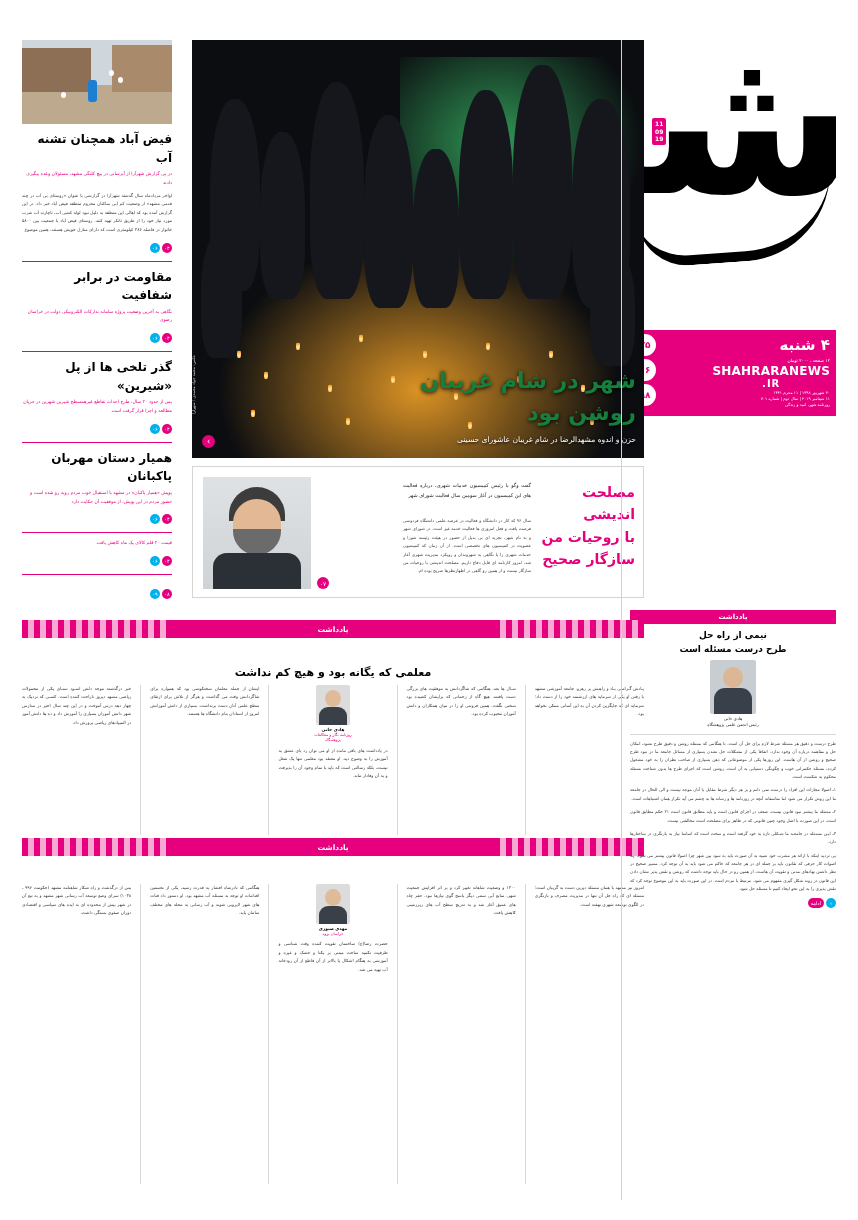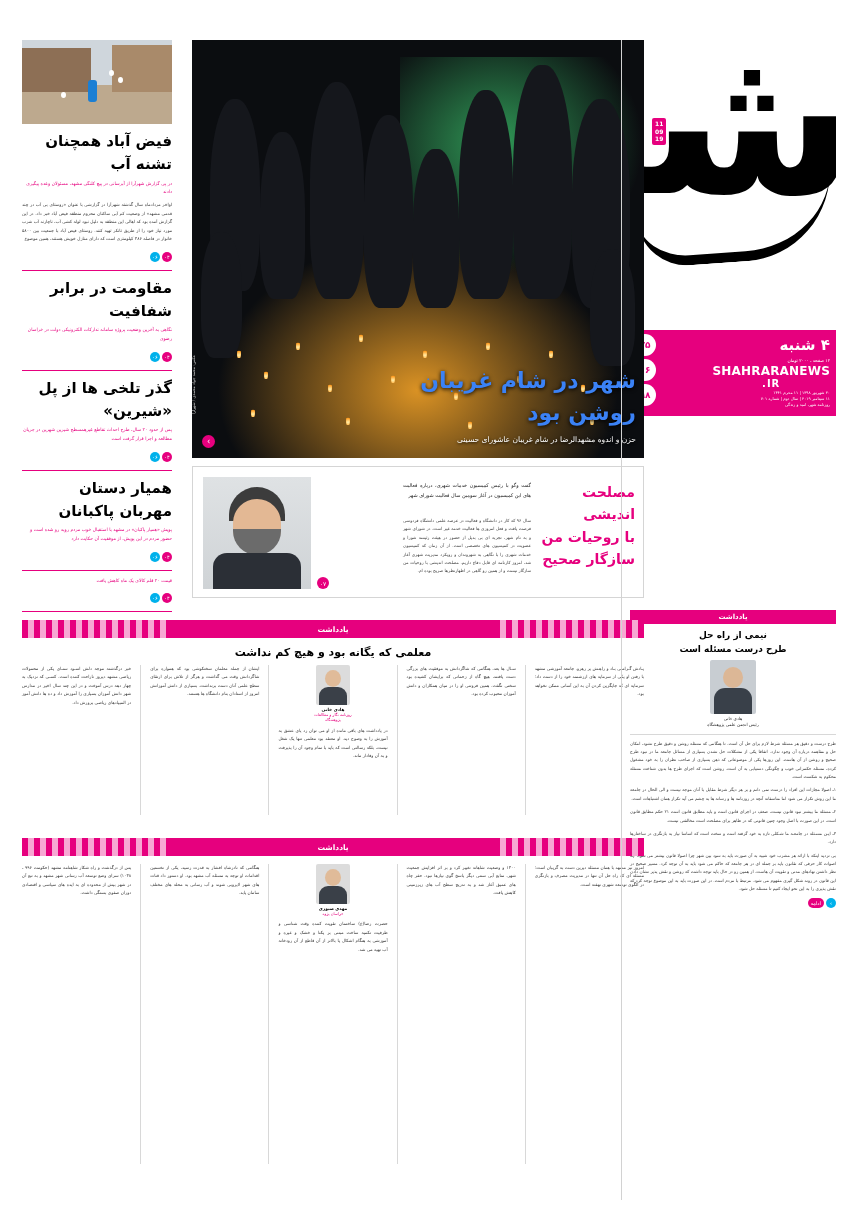--- a/index.html
+++ b/index.html
@@ -80,21 +80,21 @@
   .glowamber {
     position:absolute; left:4%; top:46%; width:92%; height:54%;
     background:radial-gradient(ellipse at 50% 70%, rgba(255,170,40,.85), rgba(80,30,0,0) 68%);
   }
   .figs { position:absolute; inset:0; }
   .fig { position:absolute; background:#15171c; border-radius:46% 46% 30% 30%; }
   .flame { position:absolute; width:4px; height:9px; border-radius:50% 50% 40% 40%; background:radial-gradient(circle at 50% 70%, #fff3b0, #ff9d22 60%, rgba(255,120,0,0) 75%); }
   .photo-credit { position:absolute; left:4px; bottom:44px; color:#cfcfcf; font-size:4px; transform:rotate(-90deg); transform-origin:left bottom; }
   .headline-wrap { position:absolute; right:8px; bottom:14px; text-align:right; }
   .headline {
-    font-size:22px; font-weight:bold; color:#3b82f6; line-height:1.45; text-shadow:0 1px 4px #000;
+    font-size:22px; font-weight:bold; color:#15803d; line-height:1.45; text-shadow:0 1px 4px #000;
   }
   .subhead { font-size:7.5px; color:#fff; margin-top:6px; text-shadow:0 1px 3px #000; }
   .arrow-badge {
     position:absolute; left:10px; bottom:10px; width:13px; height:13px; border-radius:50%;
     background:#e6007e; color:#fff; font-size:8px; display:flex; align-items:center; justify-content:center;
   }
 
   
   .interview {
     position:absolute; left:192px; top:466px; width:452px; height:132px;
@@ -125,21 +125,21 @@
 
   
   .col1 { position:absolute; left:22px; top:40px; width:150px; }
   .c1photo { width:150px; height:84px; overflow:hidden; position:relative; background:#b9b4ad; }
   .c1photo .sky { position:absolute; inset:0 0 46% 0; background:#cfd6dc; }
   .c1photo .ground { position:absolute; top:54%; left:0; right:0; bottom:0; background:#bda98e; }
   .c1photo .wall { position:absolute; left:0; top:10%; width:46%; height:52%; background:#8d6f55; }
   .c1photo .wall2 { position:absolute; right:0; top:6%; width:40%; height:56%; background:#a98a6a; }
   .c1photo .person { position:absolute; left:44%; top:48%; width:9px; height:22px; background:#1b7fd4; border-radius:3px; }
   .c1photo .balloon { position:absolute; width:5px; height:6px; border-radius:50%; background:#fff; }
-  .story-h { font-size:15px; font-weight:bold; line-height:1.55; margin:6px 0 3px; }
+  .story-h { font-size:12px; font-weight:bold; line-height:1.55; margin:6px 0 3px; }
   .story-sub { font-size:4.6px; line-height:1.9; color:#e6007e; }
   .story-body { font-size:4.4px; line-height:1.95; color:#3c3c3c; text-align:justify; margin-top:4px; }
   .pagemark { display:inline-flex; gap:2px; margin-top:4px; }
   .pm { width:10px; height:10px; border-radius:50%; background:#e6007e; color:#fff; font-size:5px; display:flex; align-items:center; justify-content:center; }
   .pm.alt { background:#00b1eb; }
 
   
   .band {
     position:absolute; left:22px; width:622px; height:18px; background:#e6007e;
     color:#fff; display:flex; align-items:center; justify-content:center;
@@ -147,21 +147,21 @@
   }
   .band.b1 { top:620px; }
   .band.b2 { top:838px; }
   .band-stripes {
     position:absolute; left:0; top:0; bottom:0; width:150px;
     background:repeating-linear-gradient(90deg,#e6007e 0 6px,#f7a8d3 6px 12px);
   }
   .band-stripes.r { left:auto; right:0; }
 
   
-  .article { position:absolute; }
+  .article { position:absolute;margin-top:20px; }
   .art-title { font-size:11px; font-weight:bold; text-align:center; margin-bottom:6px; }
   .col-text { font-size:4.35px; line-height:1.95; text-align:justify; color:#3a3a3a; }
   .author-chip { width:48px; margin:0 auto 4px; text-align:center; }
   .author-face { width:34px; height:40px; margin:0 auto; background:#dcdcdc; position:relative; border-radius:2px; overflow:hidden; }
   .author-face .h { position:absolute; left:9px; top:5px; width:16px; height:17px; border-radius:50%; background:#e0bb99; }
   .author-face .b { position:absolute; left:3px; top:22px; width:28px; height:20px; border-radius:9px 9px 0 0; background:#3a4048; }
   .author-name { font-size:4.3px; font-weight:bold; margin-top:2px; }
   .author-role { font-size:3.8px; color:#e6007e; line-height:1.4; }
 
   

